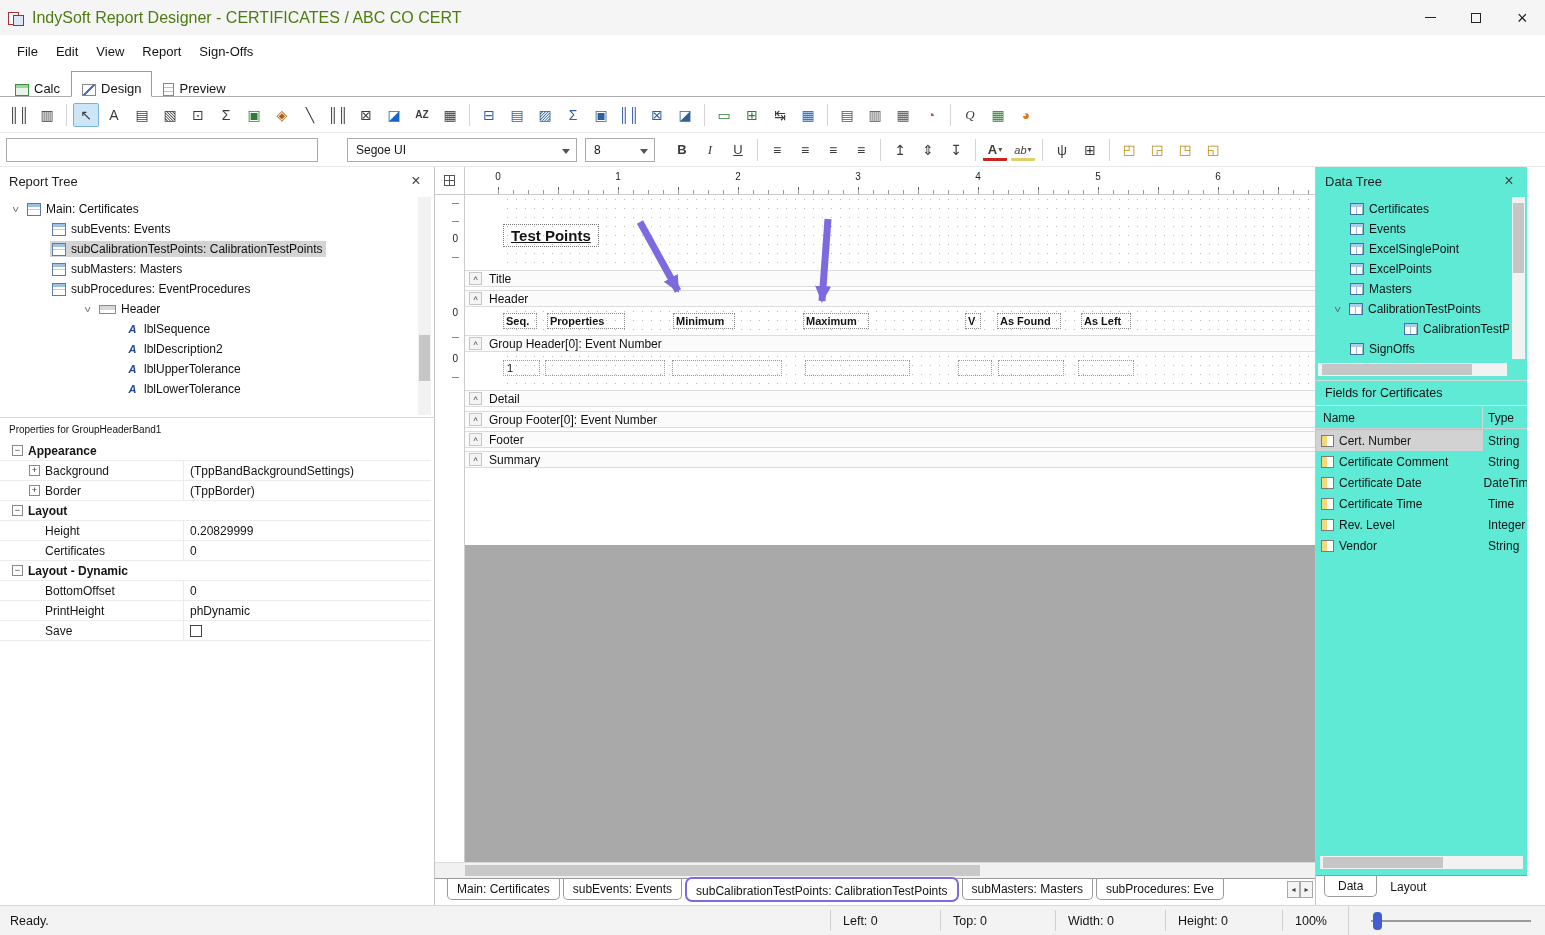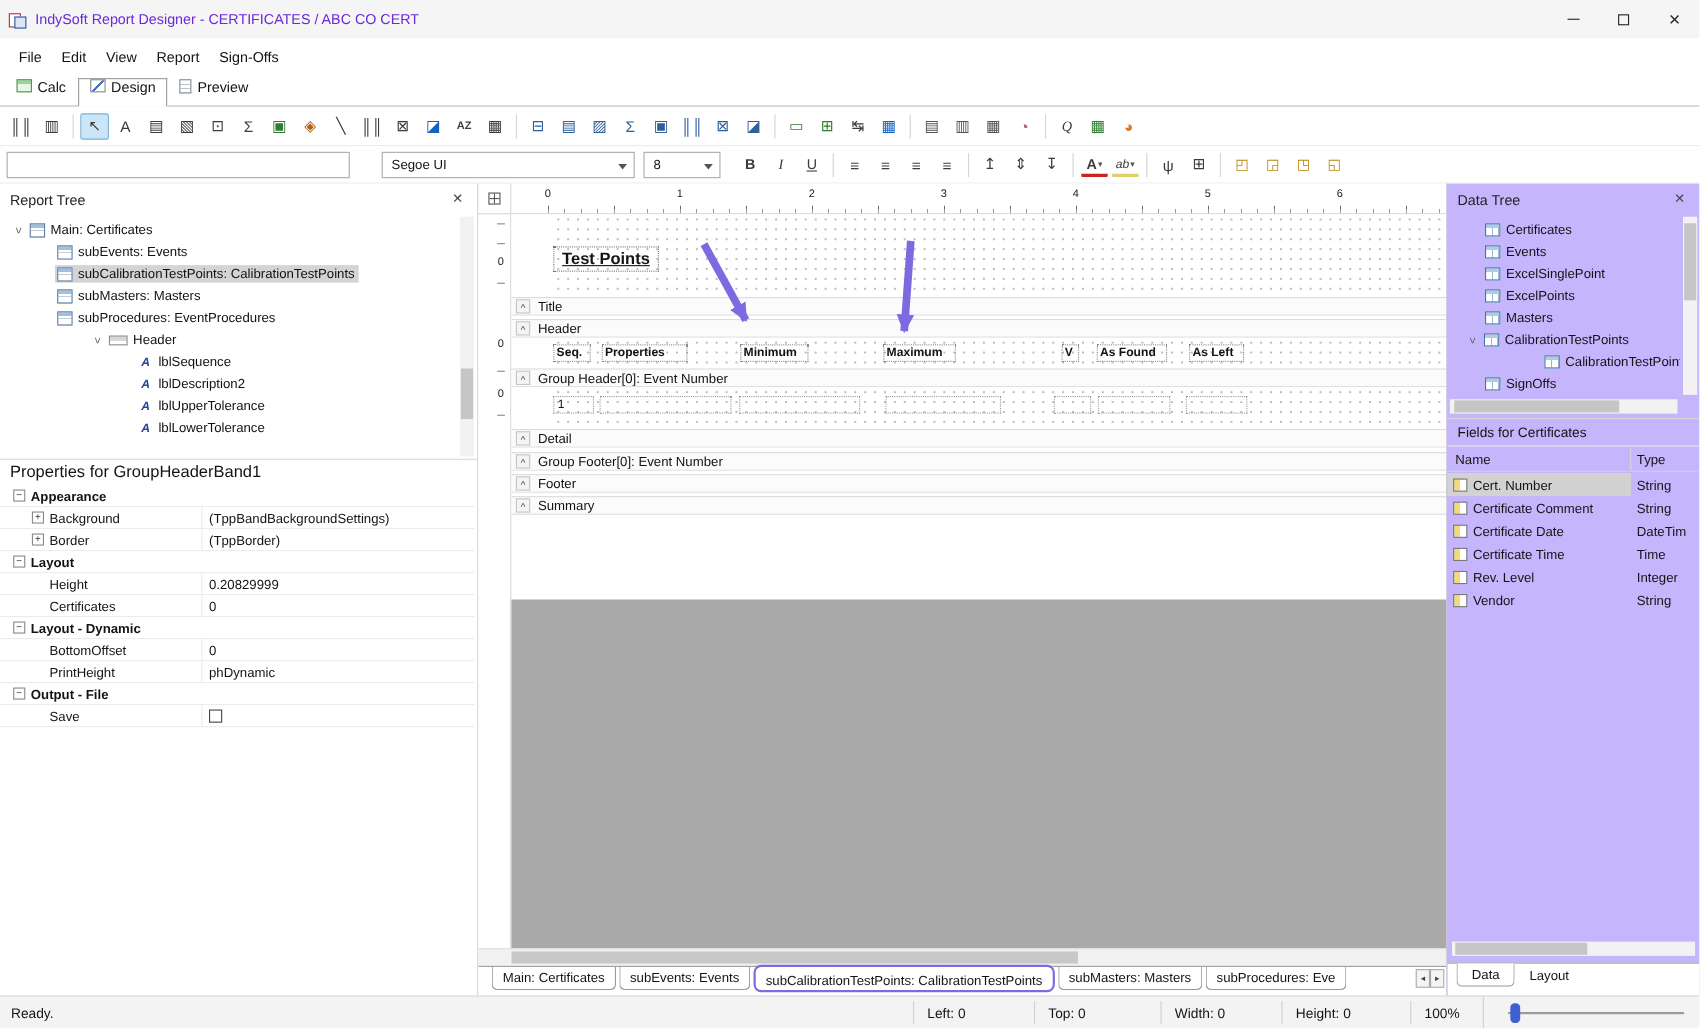--- a/index.html
+++ b/index.html
@@ -5,34 +5,34 @@
 *{margin:0;padding:0;box-sizing:border-box;}
 html,body{width:1545px;height:935px;}
 body{font-family:"Liberation Sans","DejaVu Sans",sans-serif;font-size:12px;color:#141414;background:#fff;}
 .app{position:relative;width:1545px;height:935px;background:#fff;overflow:hidden;}
 
 
 .titlebar{position:absolute;left:0;top:0;right:0;height:35px;background:#f5f5f5;display:flex;align-items:center;padding-left:8px;}
 .app-icon{width:16px;height:16px;position:relative;margin-right:8px;}
 .app-icon::before{content:"";position:absolute;left:0;top:2px;width:9px;height:11px;border:1px solid #b03030;background:#fff;}
 .app-icon::after{content:"";position:absolute;left:5px;top:5px;width:9px;height:9px;border:1px solid #3050a0;background:#dce6f5;}
-.title-text{font-size:13px;color:#6d28d9;}
+.title-text{font-size:16px;color:#4d7c0f;}
 .win-controls{margin-left:auto;display:flex;height:35px;}
 .wc{width:46px;height:35px;display:flex;align-items:center;justify-content:center;}
 .min-glyph{width:11px;height:1px;background:#222;display:block;}
 .max-glyph{width:10px;height:10px;border:1px solid #222;display:block;}
 .close-glyph::before{content:"×";font-size:18px;color:#222;line-height:1;}
 
 
 .menubar{position:absolute;left:0;top:35px;right:0;height:32px;display:flex;align-items:center;padding-left:8px;background:#fff;}
 .menu-item{padding:4px 9px;font-size:13px;border-radius:3px;}
 
 
 .modetabs{position:absolute;left:0;top:67px;right:0;height:30px;display:flex;align-items:flex-end;padding-left:4px;border-bottom:1px solid #adadad;background:#fff;}
-.mtab{display:inline-flex;align-items:flex-start;gap:5px;height:26px;padding:0 10px;font-size:13px;border:1px solid transparent;margin-bottom:-1px;}
+.mtab{display:inline-flex;align-items:flex-end;gap:5px;height:26px;padding:0 10px;font-size:13px;border:1px solid transparent;margin-bottom:-1px;}
 .mtab.active{border:1px solid #9a9a9a;border-bottom-color:#fff;background:#fff;}
 .mico{display:inline-block;}
 .calc-ico{width:14px;height:12px;border:1px solid #3f8f3f;background:linear-gradient(180deg,#9fd09f 0 3px,#eaf5ea 3px);}
 .design-ico{width:14px;height:12px;border:1px solid #888;background:linear-gradient(135deg,transparent 44%,#4a6fbf 44% 58%,transparent 58%),#fff;}
 .preview-ico{width:11px;height:13px;border:1px solid #888;background:repeating-linear-gradient(180deg,#fff 0 3px,#b9c4cf 3px 4px);}
 
 
 .toolbar{position:absolute;left:0;right:0;display:flex;align-items:center;padding-left:6px;gap:2px;background:#fff;border-bottom:1px solid #e8e8e8;}
 .t1{top:97px;height:36px;}
 .t2{top:133px;height:34px;}
@@ -65,21 +65,21 @@
 .tlabel{color:#111;}
 .selbox{display:inline-flex;align-items:center;gap:5px;background:#d4d4d4;padding:1px 4px 1px 2px;}
 .chev{width:12px;display:inline-flex;justify-content:center;color:#555;font-size:10px;}
 .chev.exp::before{content:">";display:inline-block;transform:rotate(90deg);}
 .rpt-ico{width:14px;height:13px;flex:0 0 auto;border:1px solid #5a7ca8;background-image:linear-gradient(180deg,#9ec1e0 0 3px,transparent 3px),repeating-linear-gradient(180deg,transparent 0 5px,#c4ccd4 5px 6px);background-color:#fff;}
 .band-ico{width:17px;height:9px;flex:0 0 auto;border:1px solid #8a8a8a;background:linear-gradient(180deg,#d8d8d8 0 4px,#fff 4px);}
 .lbl-ico{width:13px;flex:0 0 auto;text-align:center;}
 .lbl-ico::before{content:"A";font-weight:bold;font-style:italic;font-size:11px;color:#23459a;}
 .rtree-scroll{position:absolute;right:3px;top:30px;width:13px;height:218px;background:#f2f2f2;}
 .rtree-scroll .thumb{position:absolute;left:1px;right:1px;top:138px;height:46px;background:#c6c6c6;}
-.props-header{position:absolute;left:0;right:0;top:250px;height:24px;border-top:1px solid #d8d8d8;display:flex;align-items:center;padding-left:9px;font-size:15px;text-align:center;}
+.props-header{position:absolute;left:0;right:0;top:250px;height:24px;border-top:1px solid #d8d8d8;display:flex;align-items:center;padding-left:9px;font-size:10px;text-align:center;}
 .prop-grid{position:absolute;left:0;right:3px;top:274px;}
 .prow{height:20px;display:flex;align-items:center;border-bottom:1px solid #ececec;font-size:12px;position:relative;}
 .prow.group{font-weight:bold;padding-left:28px;}
 .prow.group .expbox{position:absolute;left:12px;top:4px;font-weight:normal;}
 .pname{width:183px;padding-left:45px;position:relative;display:flex;align-items:center;height:100%;}
 .pname .expbox{position:absolute;left:29px;top:4px;}
 .pval{flex:1;border-left:1px solid #ececec;padding-left:6px;height:100%;display:flex;align-items:center;overflow:hidden;white-space:nowrap;}
 .expbox{width:11px;height:11px;border:1px solid #888;background:#fff;display:inline-flex;align-items:center;justify-content:center;font-size:9px;line-height:1;color:#333;}
 .expbox.minus::before{content:"−";}
 .expbox.plus::before{content:"+";}
@@ -111,21 +111,21 @@
 .arrows{position:absolute;left:0;top:0;pointer-events:none;z-index:6;}
 .page-tabs{position:absolute;left:0;right:0;bottom:0;height:27px;border-top:1px solid #9a9a9a;background:#fff;display:flex;align-items:flex-start;padding-left:12px;}
 .ptab{display:inline-flex;align-items:center;height:21px;padding:0 9px;border:1px solid #9a9a9a;border-top:none;background:#fff;border-radius:0 0 5px 5px;margin-right:3px;font-size:12px;white-space:nowrap;}
 .ptab.hl{border:2px solid #7e6ae0;border-radius:7px;height:25px;margin-top:-2px;padding-top:2px;}
 .ptab-nav{position:absolute;right:2px;top:2px;display:flex;}
 .pa{width:13px;height:17px;border:1px solid #aaa;background:#f4f4f4;display:flex;align-items:center;justify-content:center;font-size:8px;color:#444;}
 .pa-left::before{content:"◂";}
 .pa-right::before{content:"▸";}
 
 
-.right-panel{position:absolute;left:1315px;top:167px;width:230px;bottom:30px;border-left:1px solid #c3c3c3;background:#c4b5fd;}
+.right-panel{position:absolute;left:1315px;top:167px;width:212px;bottom:30px;border-left:1px solid #c3c3c3;background:#5eead4;}
 .dtree{position:absolute;left:0;top:28px;right:18px;height:166px;overflow:hidden;padding-top:4px;}
 .drow{height:20px;display:flex;align-items:center;gap:5px;padding-left:34px;font-size:12px;white-space:nowrap;overflow:hidden;}
 .drow.haschev{padding-left:16px;}
 .drow.child{padding-left:88px;}
 .tbl-ico{width:14px;height:12px;flex:0 0 auto;border:1px solid #4472a8;background-image:linear-gradient(180deg,#aecbe8 0 3px,transparent 3px),repeating-linear-gradient(90deg,transparent 0 5px,#9ab8d6 5px 6px);background-color:#fff;}
 .dtree-vscroll{position:absolute;right:2px;top:30px;width:13px;height:162px;background:#f2f2f2;}
 .dtree-vscroll .thumb{position:absolute;left:1px;right:1px;top:6px;height:70px;background:#c6c6c6;}
 .dtree-hscroll{position:absolute;left:2px;right:20px;top:196px;height:13px;background:#f2f2f2;}
 .dtree-hscroll .thumb{position:absolute;top:1px;bottom:1px;left:4px;width:150px;background:#c6c6c6;}
 .fields-header{position:absolute;left:0;right:0;top:213px;height:26px;border-top:1px solid #d8d8d8;border-bottom:1px solid #e6e6e6;display:flex;align-items:center;padding-left:9px;font-size:12.5px;}
@@ -354,24 +354,20 @@
             <span>BottomOffset</span>
           </span>
         <span class="pval">0</span>
       </div>
       <div class="prow">
         <span class="pname">
             <span>PrintHeight</span>
           </span>
         <span class="pval">phDynamic</span>
       </div>
-      <div class="prow group">
-        <span class="expbox minus"></span>
-        <span>Output - File</span>
-      </div>
       <div class="prow">
         <span class="pname">
             <span>Save</span>
           </span>
         <span class="pval">
             <span class="cbx"></span>
           </span>
       </div>
     </div>
   </div>

